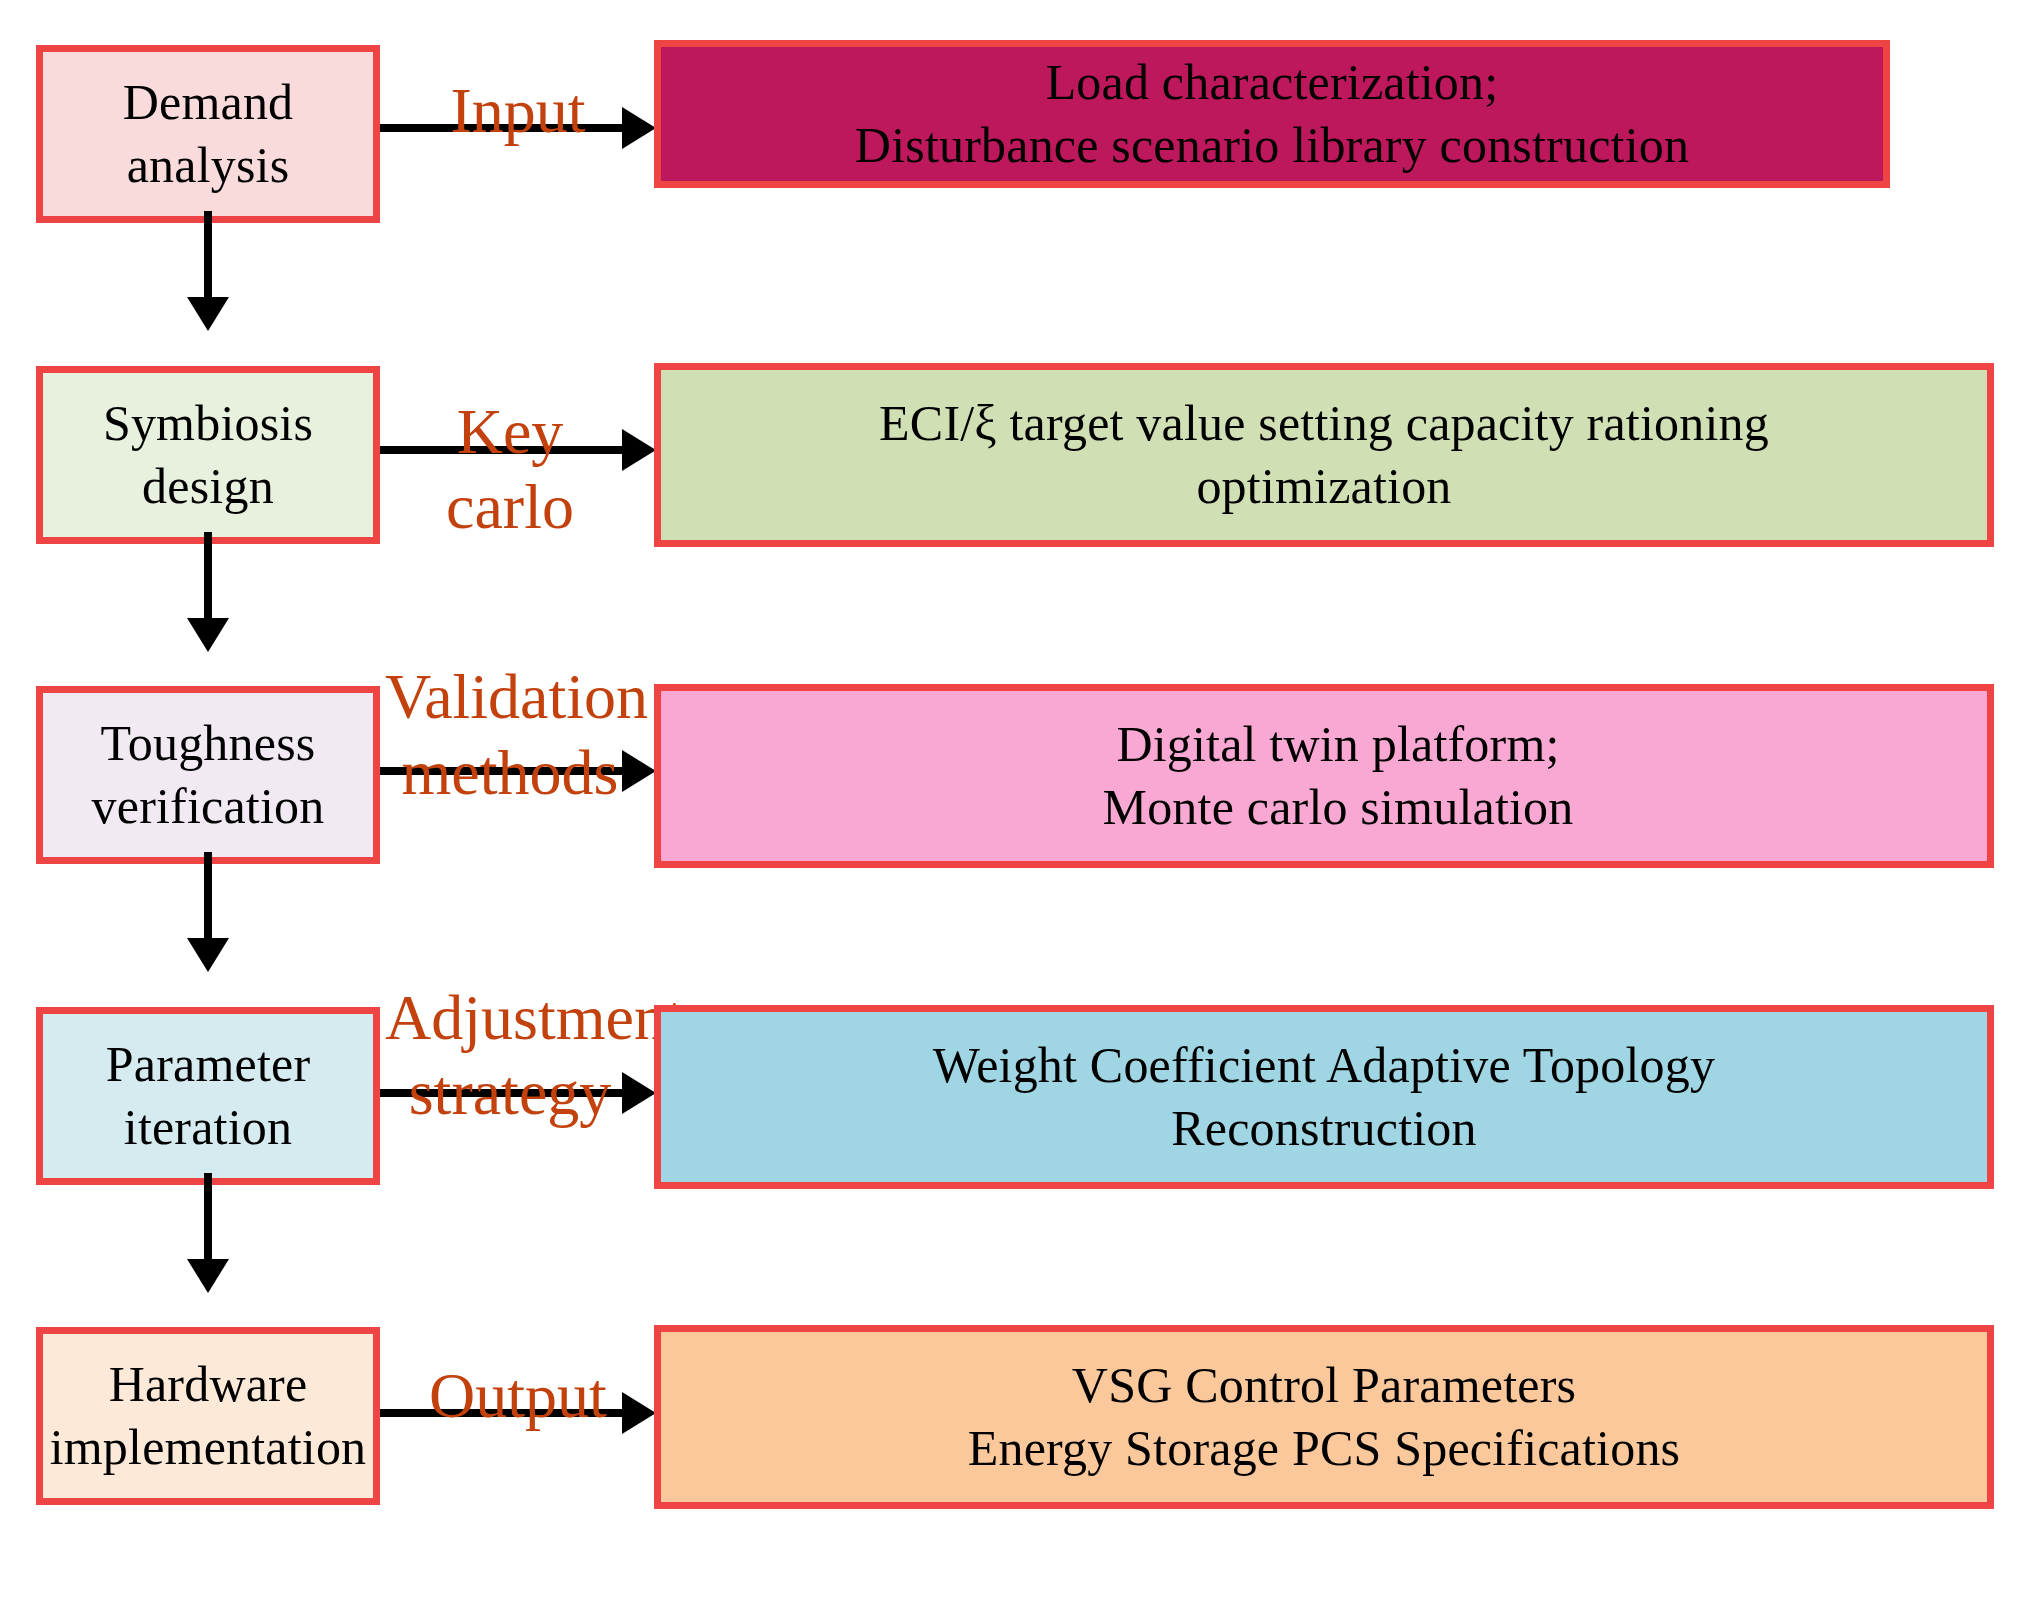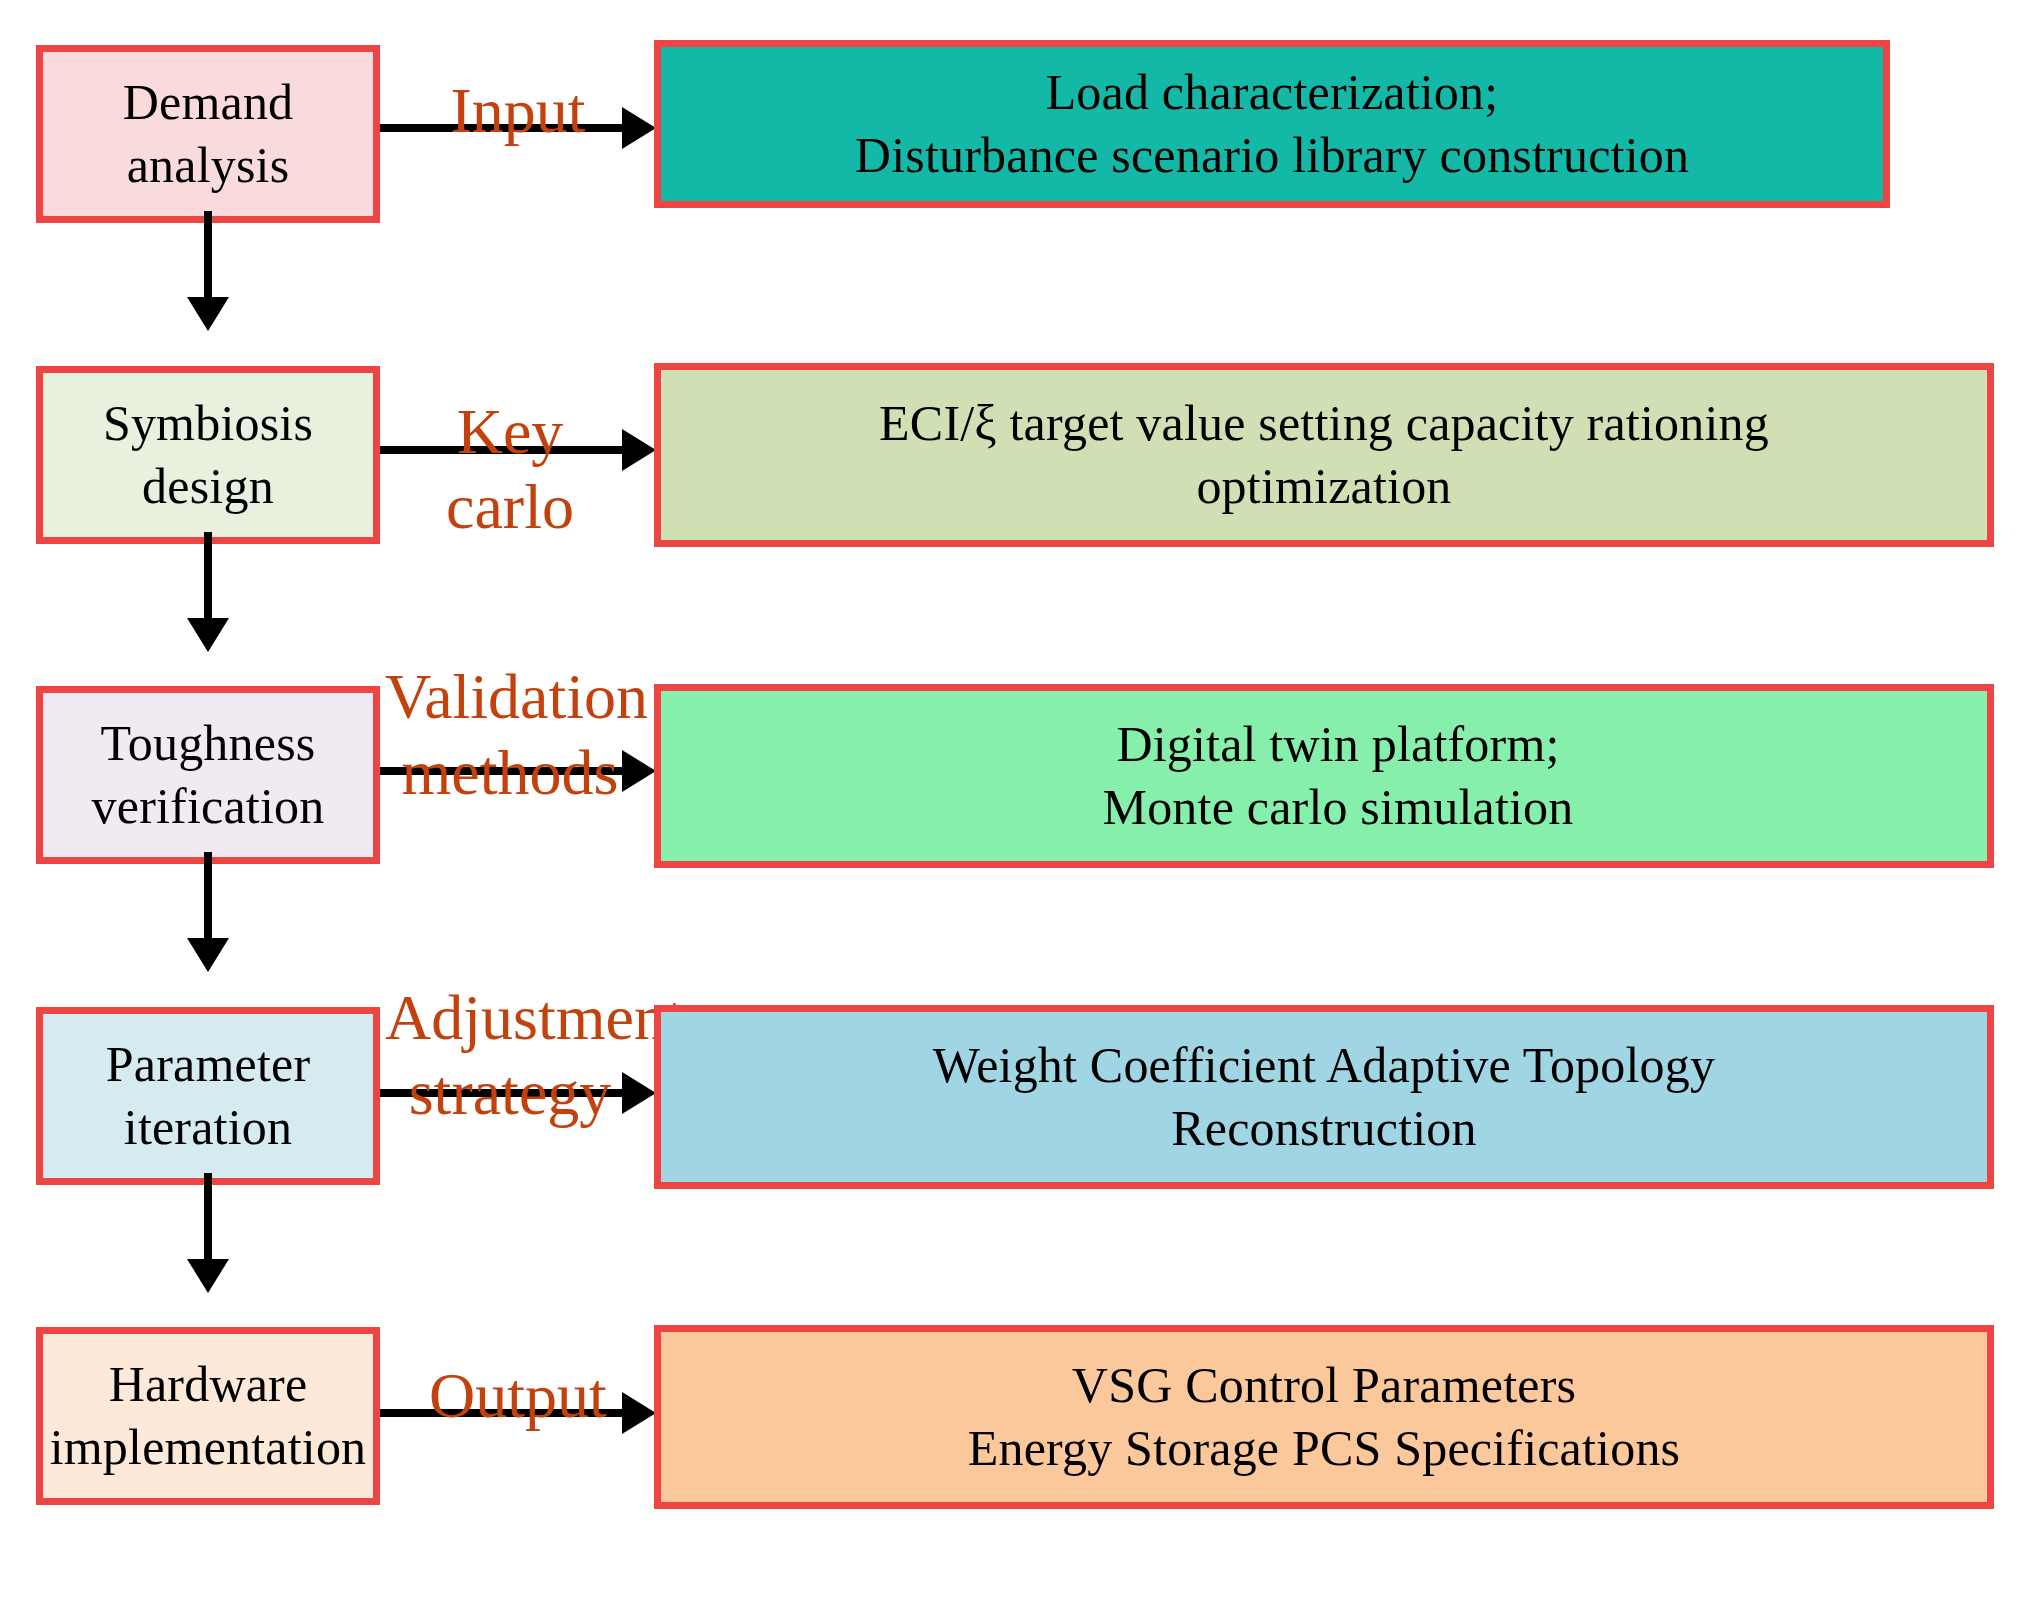--- a/index.html
+++ b/index.html
@@ -84,21 +84,21 @@
 <div id="canvas" style="background: rgb(255, 255, 255);">
 
   <div class="box left" style="left: 36px; top: 45px; width: 344px; height: 178px; background: rgb(249, 219, 219);">Demand
 analysis</div>
 
   <div class="h-line" style="left:380px; top:124px; width:250px;"></div>
   <div class="arrow-right" style="left:622px; top:107px;"></div>
 
   <div class="edge-label" style="left:398px; top:73px; width:240px;">Input</div>
 
-  <div class="box right" style="left: 654px; top: 40px; width: 1236px; height: 168px; background: #14b8a6;">Load characterization;
+  <div class="box right" style="left: 654px; top: 40px; width: 1236px; height: 148px; background: #be185d;">Load characterization;
 Disturbance scenario library construction</div>
 
   <div class="v-line" style="left: 204px; top: 211px; height: 93px;"></div>
   <div class="arrow-down" style="left: 187px; top: 297px;"></div>
 
   <div class="box left" style="left: 36px; top: 365.6px; width: 344px; height: 178px; background: rgb(232, 240, 222);">Symbiosis
 design</div>
 
   <div class="h-line" style="left: 380px; top: 445.6px; width: 250px;"></div>
   <div class="arrow-right" style="left: 622px; top: 428.6px;"></div>
@@ -113,21 +113,21 @@
 
   <div class="box left" style="left: 36px; top: 686.2px; width: 344px; height: 178px; background: rgb(241, 234, 243); text-align: center;">Toughness
 verification</div>
 
   <div class="h-line" style="left: 380px; top: 767.2px; width: 250px;"></div>
   <div class="arrow-right" style="left: 622px; top: 750.2px;"></div>
 
   <div class="edge-label" style="left: 385px; top: 659.2px; width: 250px;">Validation
 methods</div>
 
-  <div class="box right" style="left: 654px; top: 684.2px; width: 1340px; height: 184px; background: #86efac; padding-left: 28px;">Digital twin platform;
+  <div class="box right" style="left: 654px; top: 684.2px; width: 1340px; height: 184px; background: #f9a8d4; padding-left: 28px;">Digital twin platform;
 Monte carlo simulation</div>
 
   <div class="v-line" style="left: 204px; top: 852.2px; height: 93px;"></div>
   <div class="arrow-down" style="left: 187px; top: 938.2px;"></div>
 
   <div class="box left" style="left: 36px; top: 1006.8px; width: 344px; height: 178px; background: rgb(213, 235, 240);">Parameter
 iteration</div>
 
   <div class="h-line" style="left: 380px; top: 1088.8px; width: 250px;"></div>
   <div class="arrow-right" style="left: 622px; top: 1071.8px;"></div>

